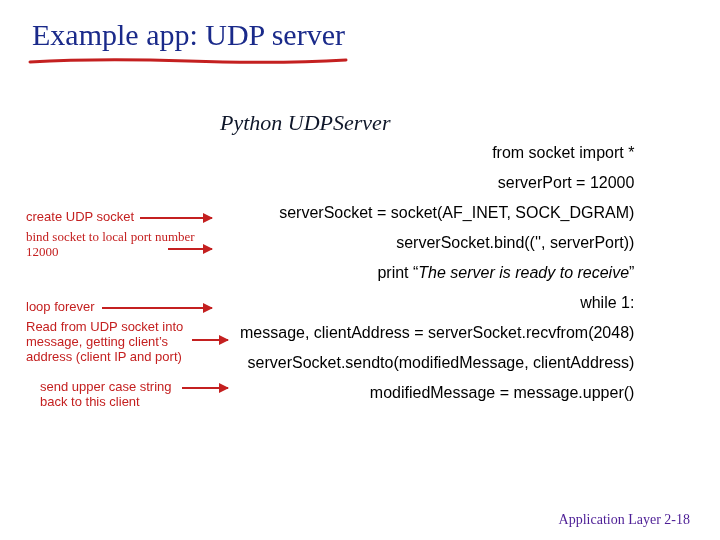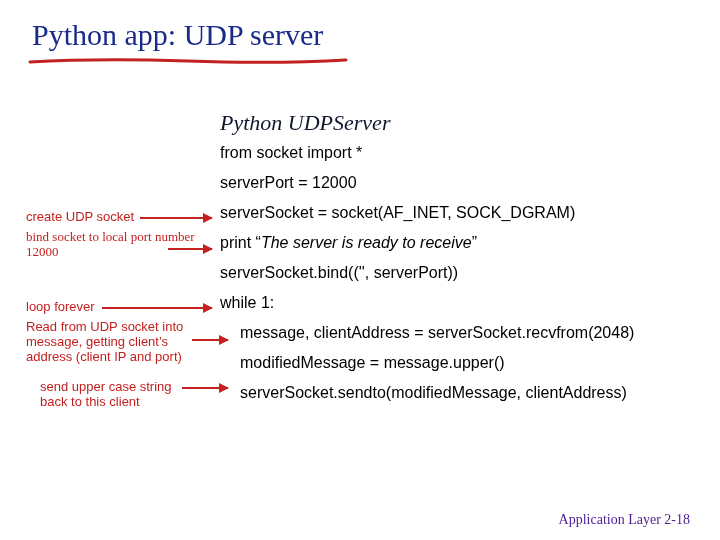--- a/index.html
+++ b/index.html
@@ -37,20 +37,21 @@
     font-size: 22px;
     color: #0f172a;
   }
   .code-area {
     position: absolute;
     left: 220px;
     top: 145px;
     font-size: 16px;
     color: #000;
     line-height: 1.0;
+    text-align: right;
   }
   .code-line {
     margin-bottom: 14px;
     white-space: nowrap;
   }
   .indent {
     padding-left: 20px;
   }
   .annot {
     position: absolute;
@@ -79,39 +80,39 @@
     bottom: 12px;
     font-family: Georgia, 'Times New Roman', serif;
     font-size: 14px;
     color: #4c1d95;
   }
   .print-line .quoted { font-style: italic; }
 </style>
 </head>
 <body>
 
-<div class="slide-title">Python app: UDP server</div>
+<div class="slide-title">Example app: UDP server</div>
 <svg class="title-underline" viewBox="0 0 320 12" preserveAspectRatio="none">
   <path d="M2 6 Q 70 2 160 5 Q 250 8 318 4" stroke="#c42020" stroke-width="3" fill="none" stroke-linecap="round"></path>
 </svg>
 
 <div class="subtitle">Python UDPServer</div>
 
 <div class="code-area">
   <div class="code-line">from socket import *</div>
   <div class="code-line">serverPort = 12000</div>
   <div class="code-line">serverSocket = socket(AF_INET, SOCK_DGRAM)</div>
+  <div class="code-line">serverSocket.bind(('', serverPort))</div>
   <div class="code-line print-line">
     <span>print “</span><span class="quoted">The server is ready to receive</span><span>”</span>
   </div>
-  <div class="code-line">serverSocket.bind(('', serverPort))</div>
   <div class="code-line">while 1:</div>
   <div class="code-line indent">message, clientAddress = serverSocket.recvfrom(2048)</div>
+  <div class="code-line indent">serverSocket.sendto(modifiedMessage, clientAddress)</div>
   <div class="code-line indent">modifiedMessage = message.upper()</div>
-  <div class="code-line indent">serverSocket.sendto(modifiedMessage, clientAddress)</div>
 </div>
 
 <div class="annot" style="left:26px; top:210px;text-align:right;">create UDP socket</div>
 <div class="arrow" style="left:140px; top:217px; width:72px;"></div>
 
 <div class="annot" style="left:26px; top:230px;font-family:Liberation Serif, serif;">bind socket to local port number 12000</div>
 <div class="arrow" style="left:168px; top:248px; width:44px;"></div>
 
 <div class="annot" style="left:26px; top:300px;">loop forever</div>
 <div class="arrow" style="left:102px; top:307px; width:110px;"></div>

